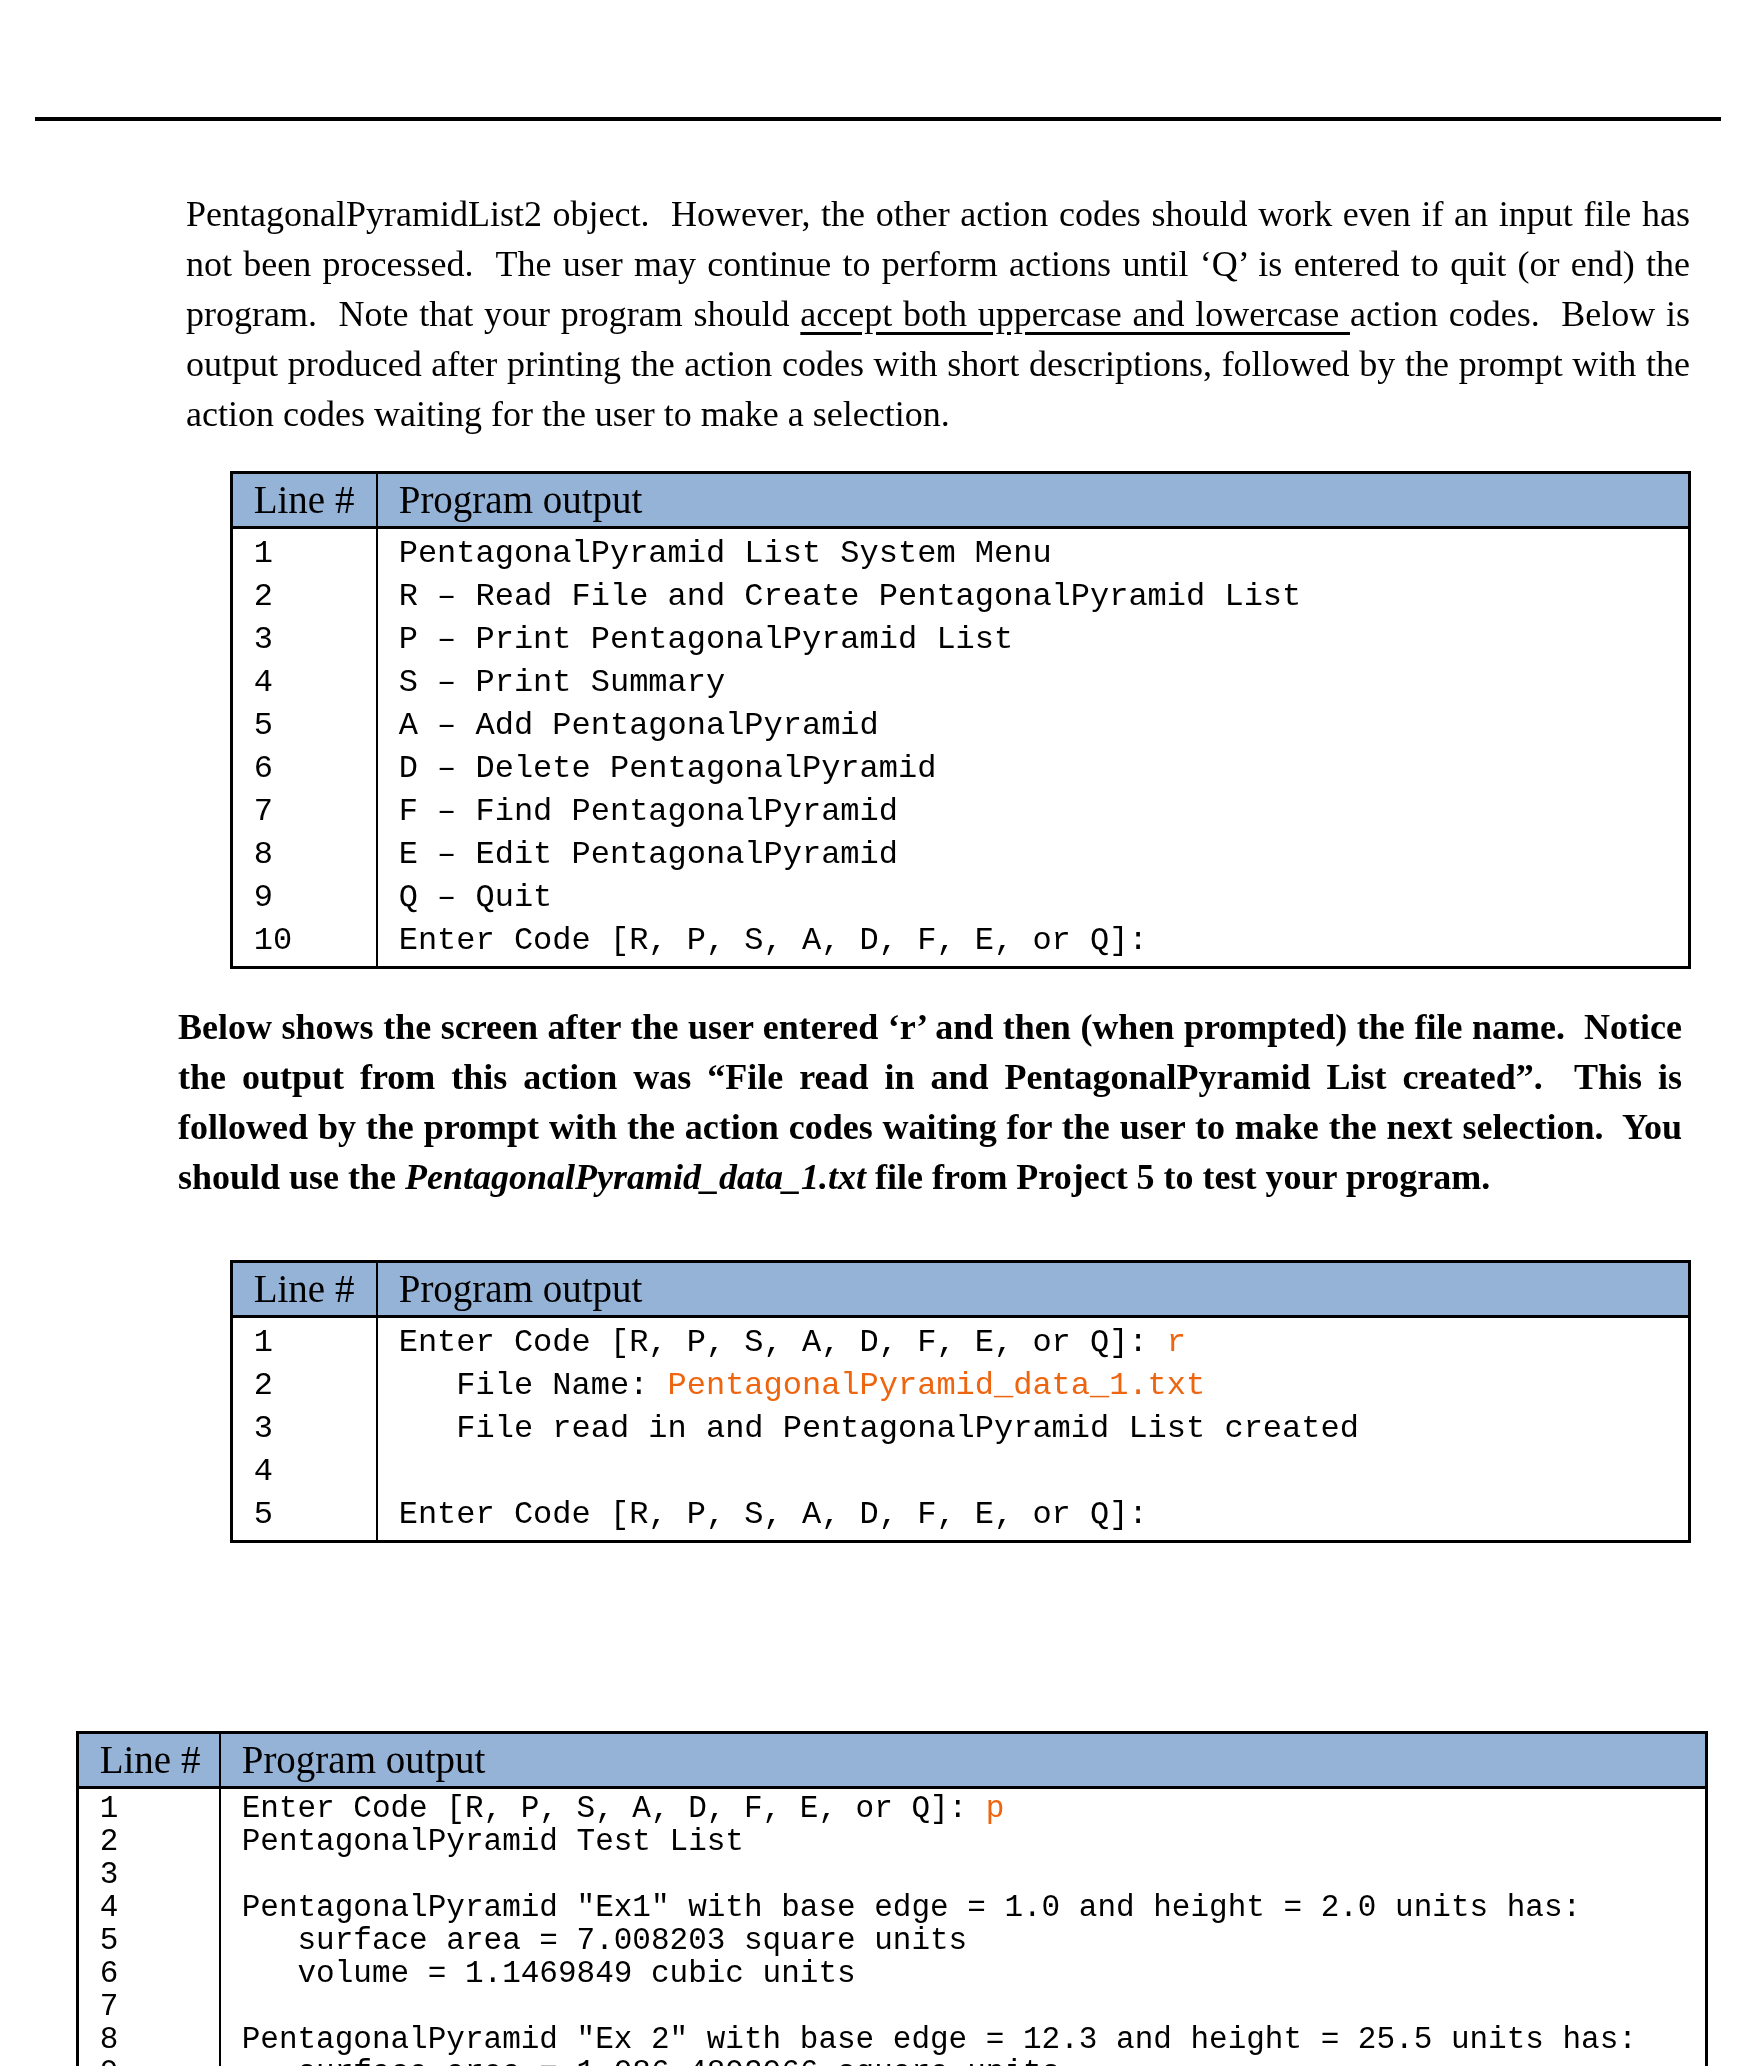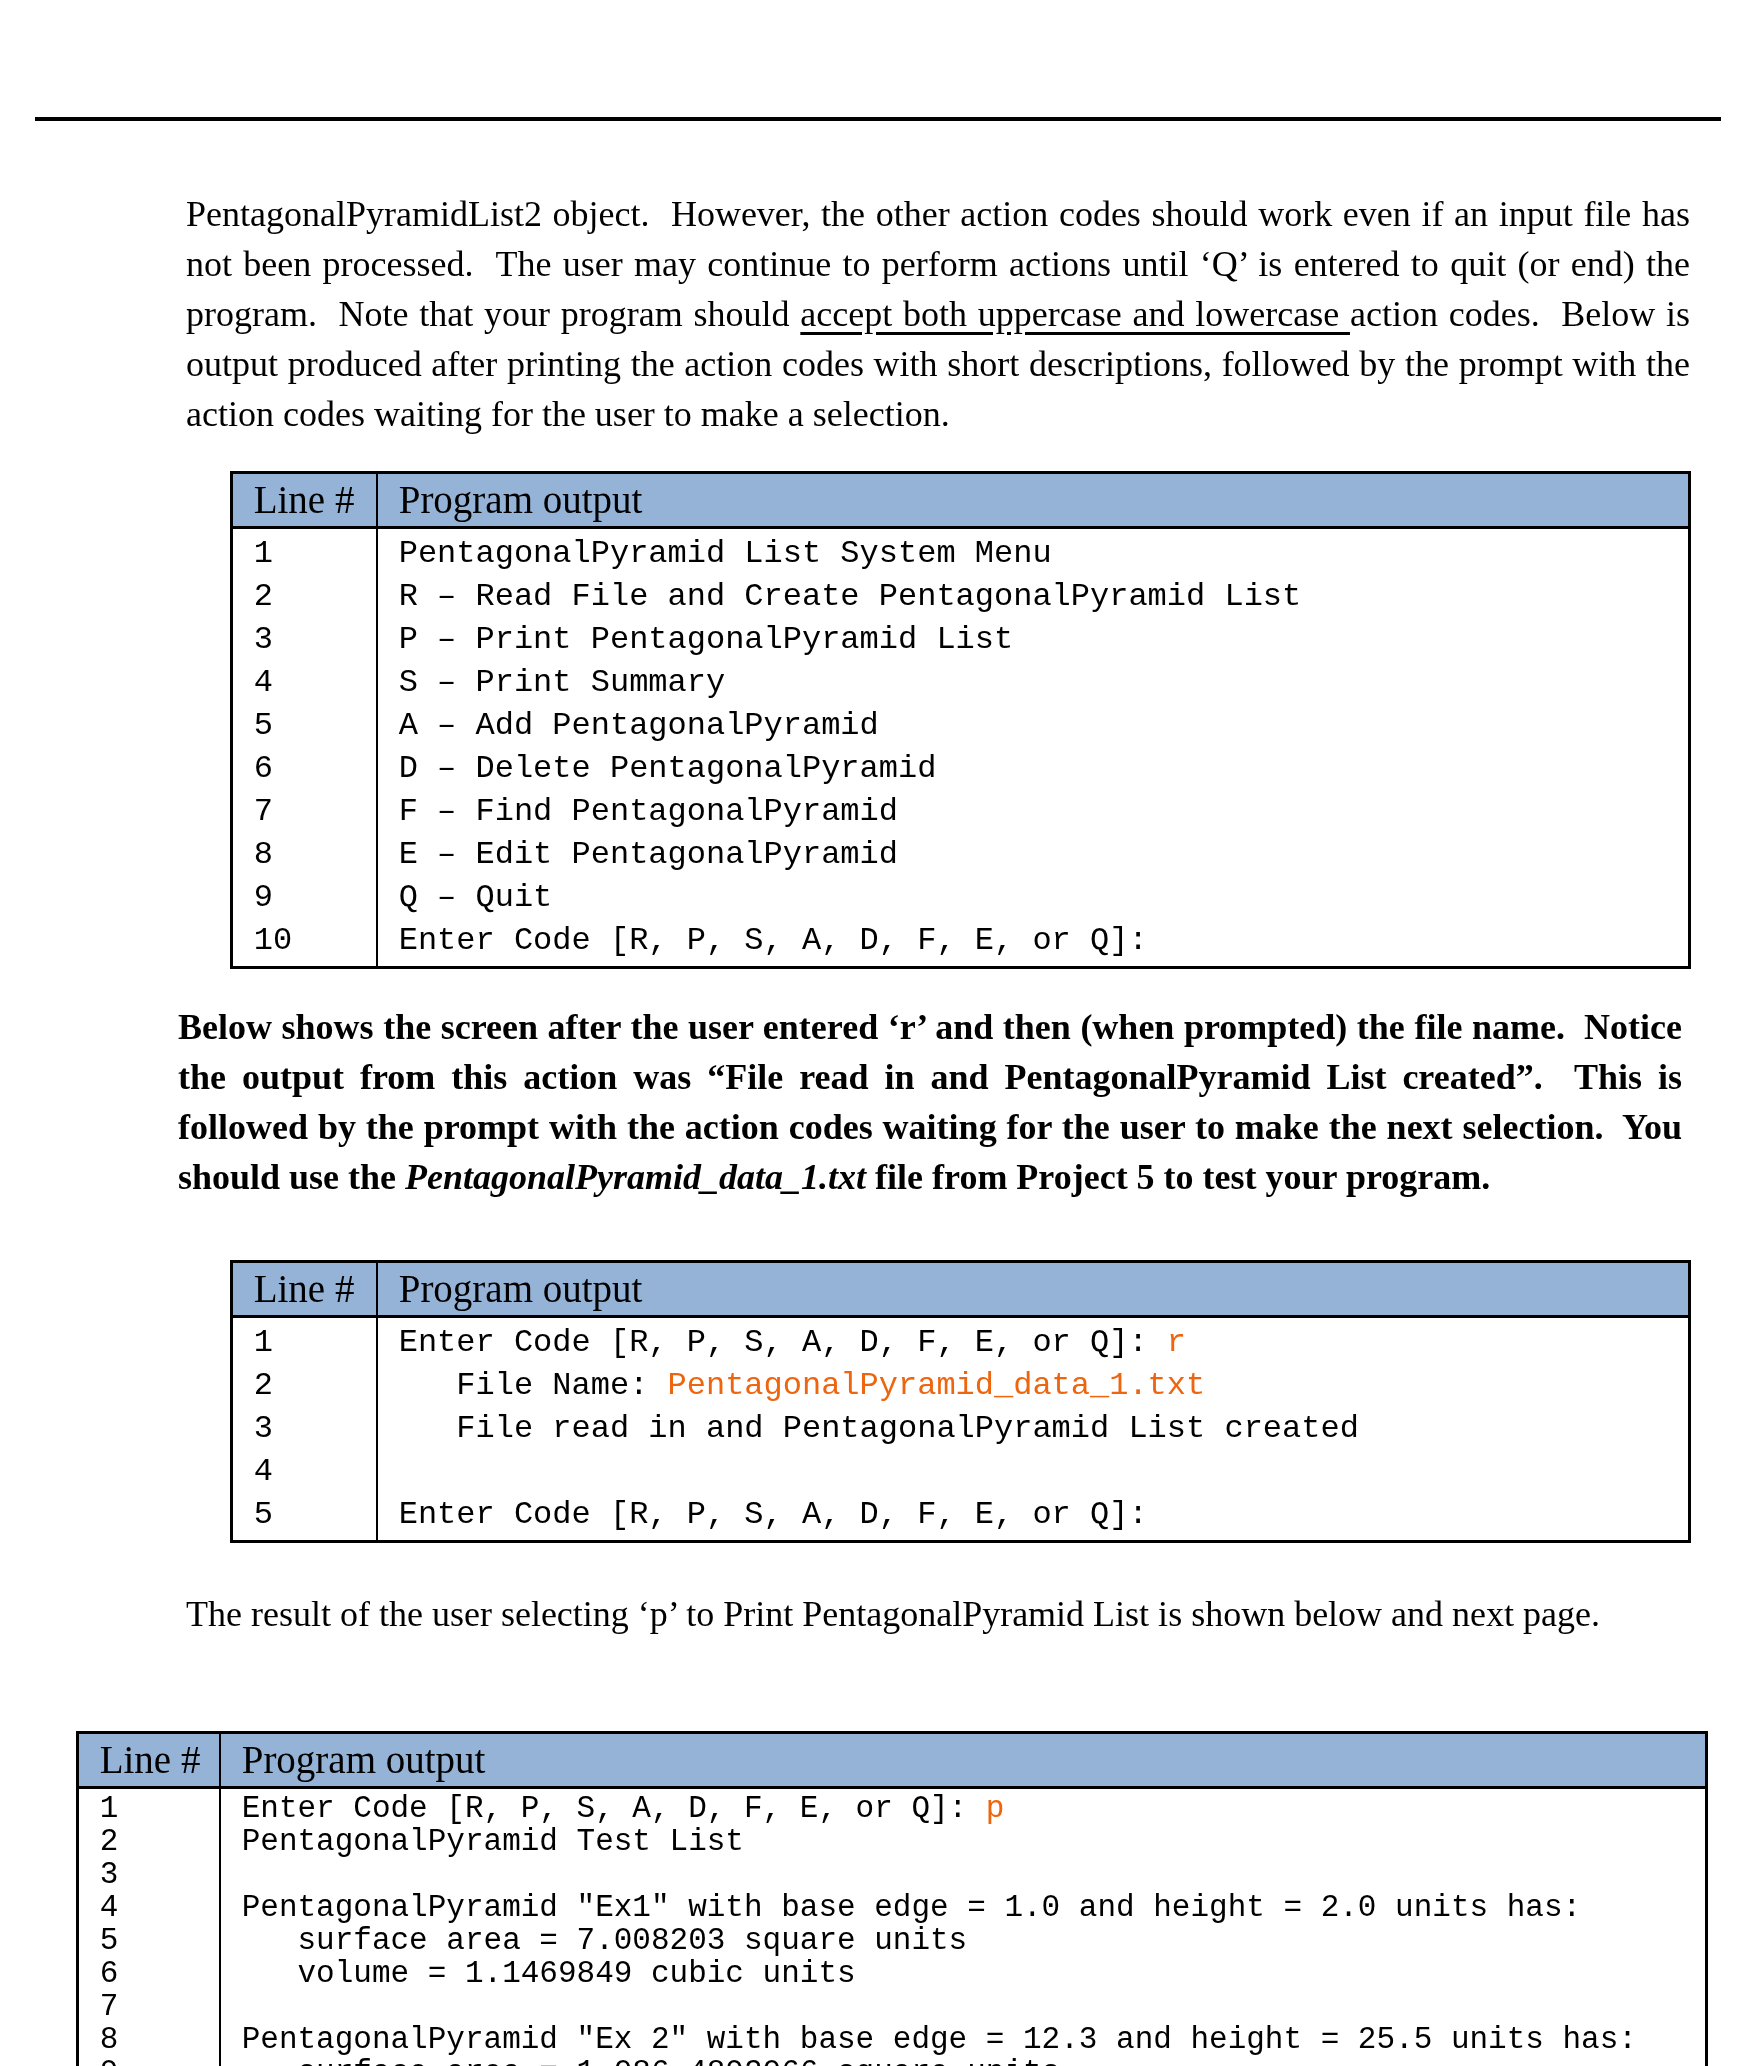--- a/index.html
+++ b/index.html
@@ -73,21 +73,20 @@
     <div class="t-head">
       <div class="th c1">Line #</div>
       <div class="th c2">Program output</div>
     </div>
     <div class="t-body">
       <div class="tc c1 mono"><div class="ln">1</div><div class="ln">2</div><div class="ln">3</div><div class="ln">4</div><div class="ln">5</div></div>
       <div class="tc c2 mono"><div class="ln"><span>Enter Code [R, P, S, A, D, F, E, or Q]: </span><span class="seg-accent">r</span></div><div class="ln"><span>   File Name: </span><span class="seg-accent">PentagonalPyramid_data_1.txt</span></div><div class="ln">   File read in and PentagonalPyramid List created</div><div class="ln">&nbsp;</div><div class="ln">Enter Code [R, P, S, A, D, F, E, or Q]:</div></div>
     </div>
   </section>
 
-  <p class="body-para para-3"><span>The result of the user selecting ‘p’ to Print PentagonalPyramid List is shown below and next page.</span></p>
 
   <section class="otable table-3">
     <div class="t-head">
       <div class="th c1">Line #</div>
       <div class="th c2">Program output</div>
     </div>
     <div class="t-body">
       <div class="tc c1 mono"><div class="ln">1</div><div class="ln">2</div><div class="ln">3</div><div class="ln">4</div><div class="ln">5</div><div class="ln">6</div><div class="ln">7</div><div class="ln">8</div><div class="ln">9</div></div>
       <div class="tc c2 mono"><div class="ln"><span>Enter Code [R, P, S, A, D, F, E, or Q]: </span><span class="seg-accent">p</span></div><div class="ln">PentagonalPyramid Test List</div><div class="ln">&nbsp;</div><div class="ln">PentagonalPyramid "Ex1" with base edge = 1.0 and height = 2.0 units has:</div><div class="ln">   surface area = 7.008203 square units</div><div class="ln">   volume = 1.1469849 cubic units</div><div class="ln">&nbsp;</div><div class="ln">PentagonalPyramid "Ex 2" with base edge = 12.3 and height = 25.5 units has:</div><div class="ln">   surface area = 1,086.4892066 square units</div></div>
     </div>

